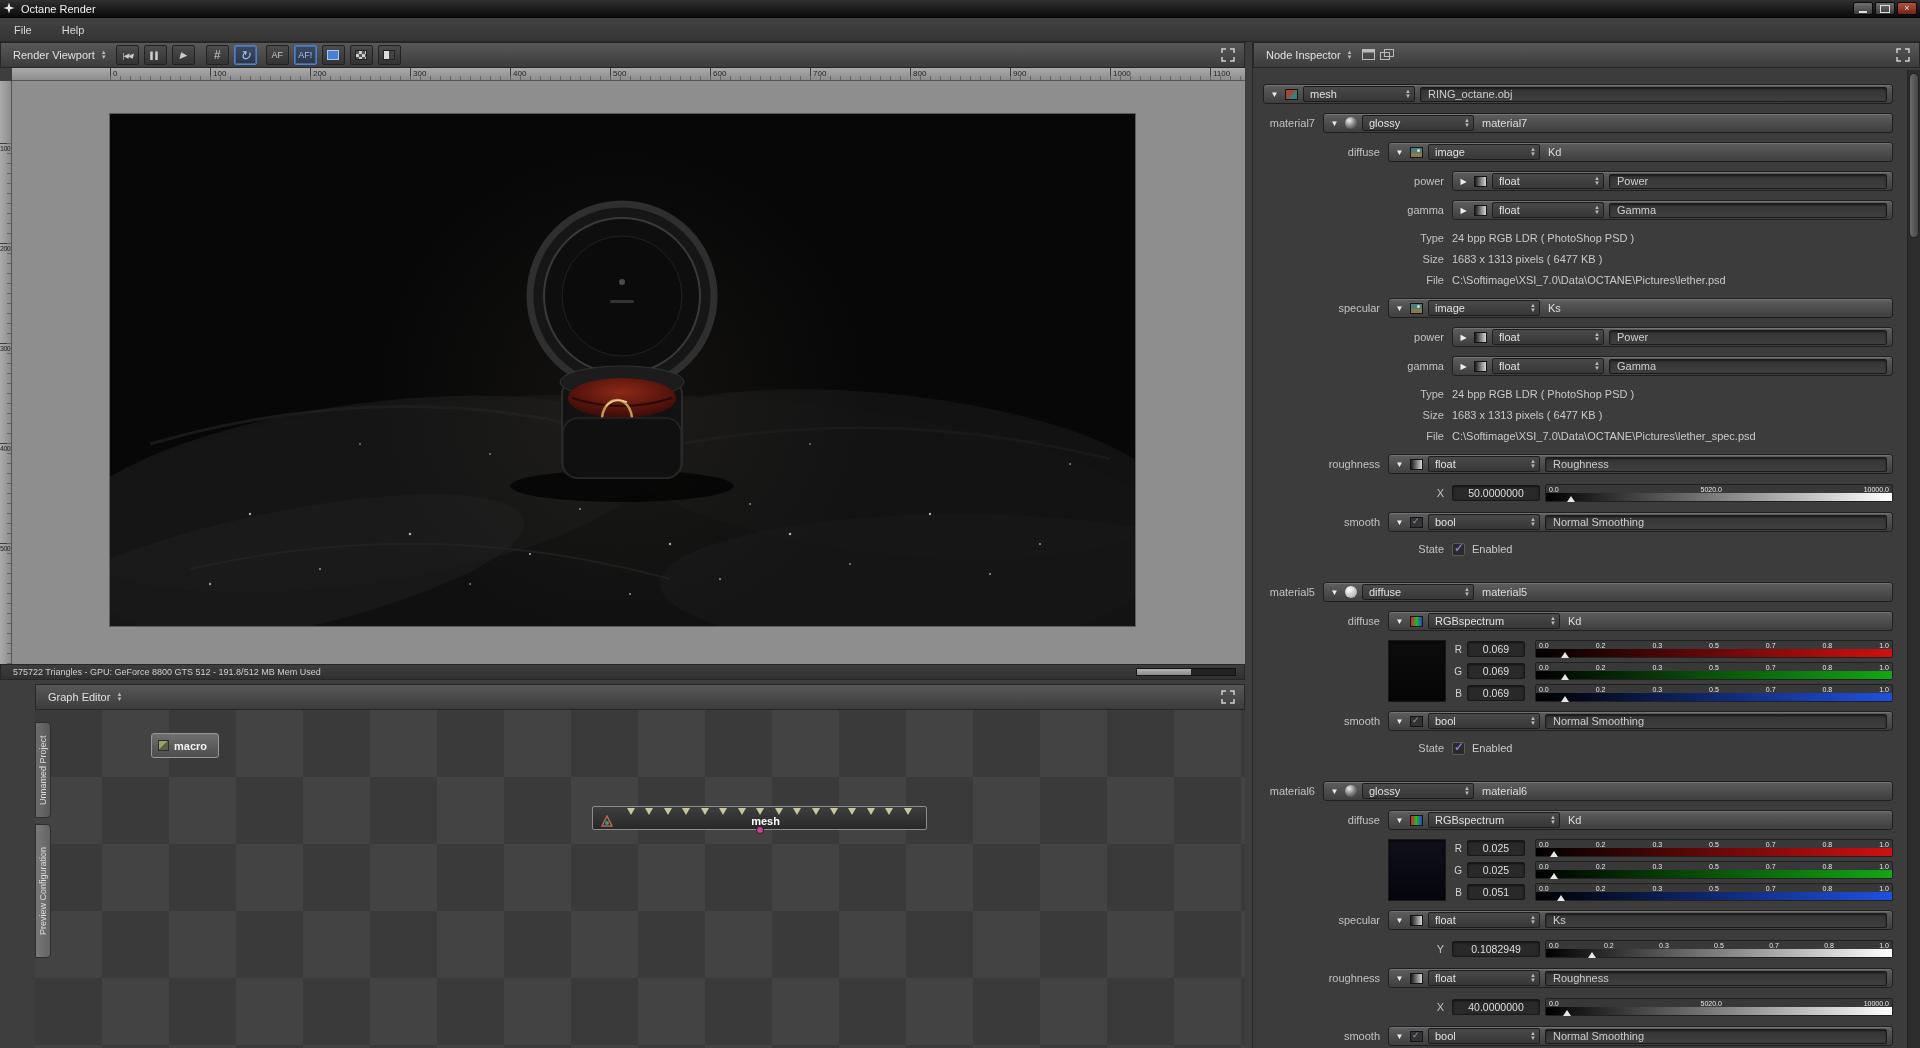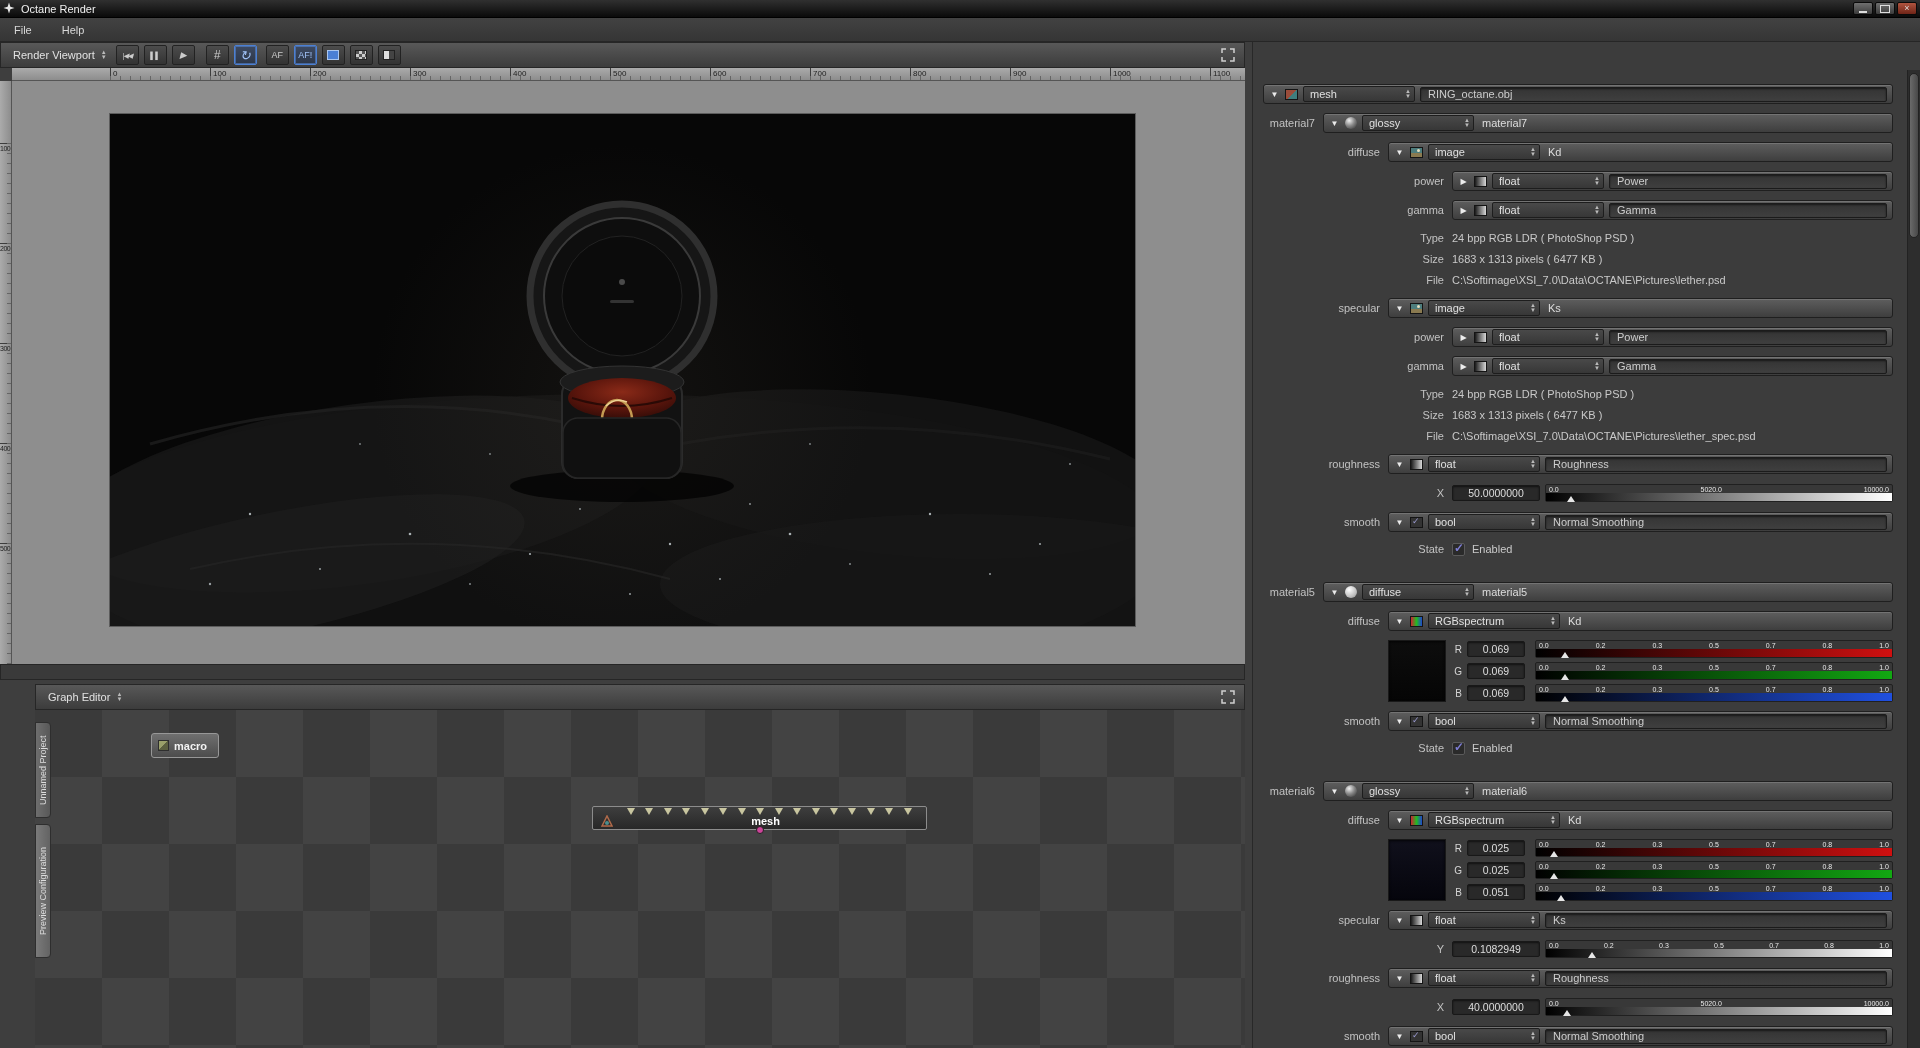--- a/index.html
+++ b/index.html
@@ -326,20 +326,26 @@
           <circle cx="100" cy="470" r="1.2" opacity="0.7"></circle>
             <circle cx="520" cy="480" r="1" opacity="0.7"></circle>
           <circle cx="640" cy="390" r="0.9" opacity="0.7"></circle>
             <circle cx="380" cy="340" r="0.9" opacity="0.6"></circle>
         </g>
       </svg>
     </div>
   </div>
 
   <div class="statusbar">
+    <div class="scell-r">
+      <span>575722 Triangles - GPU: GeForce 8800 GTS 512 - 191.8/512 MB Mem Used</span>
+      <span class="progress">
+          <i></i>
+        </span>
+    </div>
   </div>
 
   <div class="graph">
     <div class="phead">
       <span class="ddtitle">
         <span>Graph Editor</span>
         <span class="spin"></span>
       </span>
       <span class="expand">
         <svg width="14" height="14" viewBox="0 0 14 14">
@@ -380,20 +386,43 @@
             </svg>
         </span>
         <span class="nlabel">mesh</span>
         <span class="outpin"></span>
       </div>
     </div>
   </div>
 </div>
 
 <div class="inspector">
+  <div class="phead">
+    <span class="ddtitle">
+      <span>Node Inspector</span>
+      <span class="spin"></span>
+    </span>
+    <span>
+      <svg width="13" height="11" viewBox="0 0 13 11">
+          <rect x="0.5" y="0.5" width="12" height="10" fill="none" stroke="#bbb"></rect>
+          <rect x="0.5" y="0.5" width="12" height="3" fill="#bbb"></rect>
+        </svg>
+    </span>
+    <span>
+      <svg width="14" height="11" viewBox="0 0 14 11">
+          <rect x="0.5" y="3.5" width="9" height="7" fill="none" stroke="#bbb"></rect>
+          <rect x="4.5" y="0.5" width="9" height="7" fill="none" stroke="#bbb"></rect>
+        </svg>
+    </span>
+    <span class="expand">
+      <svg width="14" height="14" viewBox="0 0 14 14">
+          <path d="M1 5V1h4M9 1h4v4M13 9v4H9M5 13H1V9" stroke="#cfcfcf" fill="none" stroke-width="1.5"></path>
+        </svg>
+    </span>
+  </div>
 
   <div class="itree">
 
     <div class="irow">
       <div class="gut g0"></div>
       <div class="bar">
         <span class="tri"></span>
         <span class="nicon meshic"></span>
         <span class="ddl w1">
           <span>mesh</span>

